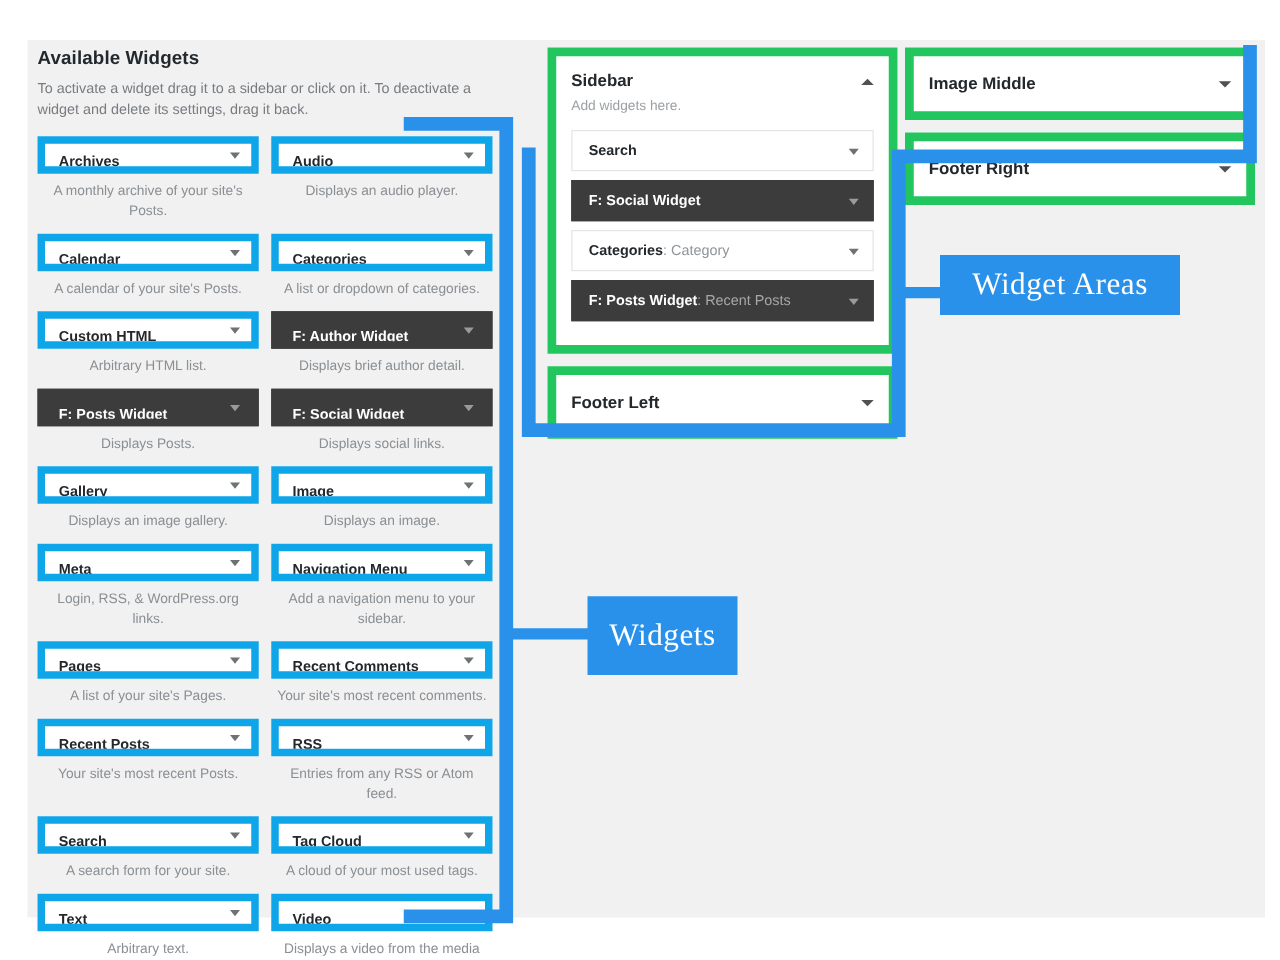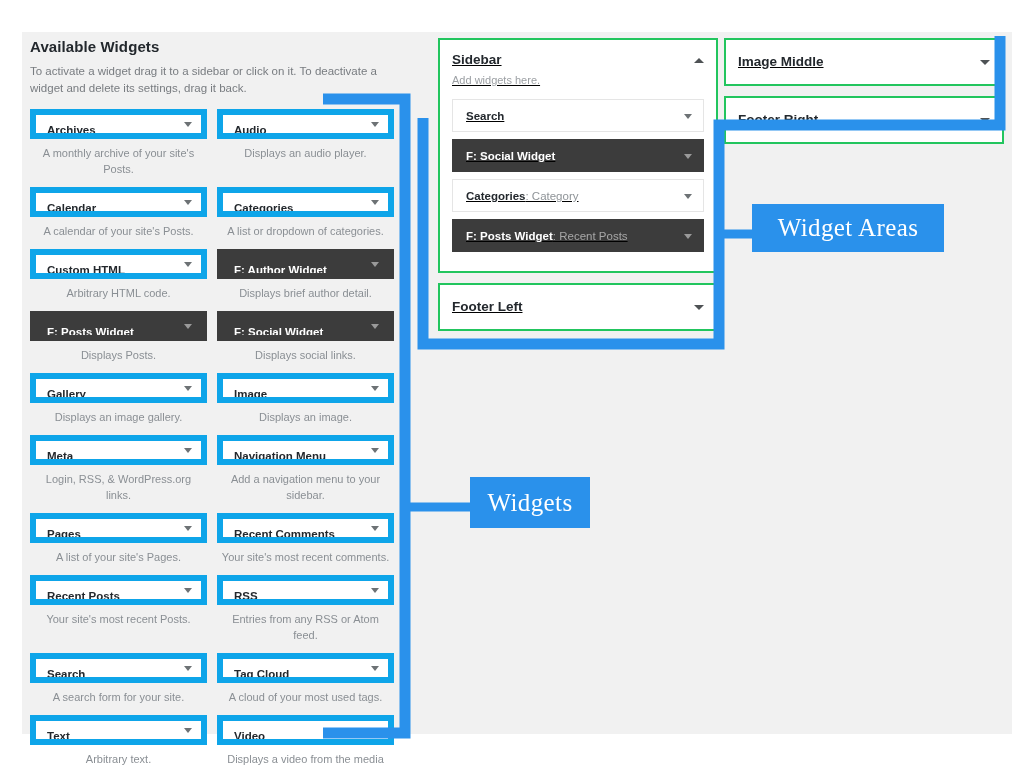--- a/index.html
+++ b/index.html
@@ -103,24 +103,23 @@
 
   
   #sidebar-col {
     position: absolute;
     left: 416px;
     top: 6px;
     width: 280px;
   }
   .area-box {
     background: #fff;
-    border: 2px solid #22c55e;
+    border: 7px solid #22c55e;
     margin-bottom: 10px;
     padding: 10px 12px 12px 12px;
-    text-decoration: underline;
   }
   .area-head {
     position: relative;
     padding-right: 22px;
   }
   .area-name {
     font-size: 13.5px;
     font-weight: bold;
     color: #23282d;
     line-height: 20px;
@@ -216,21 +215,21 @@
         <div class="widget-cell">
           <div class="widget-bar">Calendar<span class="caret"></span></div>
           <div class="widget-desc">A calendar of your site's Posts.</div>
         </div>
         <div class="widget-cell">
           <div class="widget-bar">Categories<span class="caret"></span></div>
           <div class="widget-desc">A list or dropdown of categories.</div>
         </div>
         <div class="widget-cell">
           <div class="widget-bar">Custom HTML<span class="caret"></span></div>
-          <div class="widget-desc">Arbitrary HTML code.</div>
+          <div class="widget-desc">Arbitrary HTML list.</div>
         </div>
         <div class="widget-cell">
           <div class="widget-bar dark">F: Author Widget<span class="caret"></span></div>
           <div class="widget-desc">Displays brief author detail.</div>
         </div>
         <div class="widget-cell">
           <div class="widget-bar dark">F: Posts Widget<span class="caret"></span></div>
           <div class="widget-desc">Displays Posts.</div>
         </div>
         <div class="widget-cell">
@@ -336,19 +335,19 @@
 
   <path d="M 323 99 L 405 99 L 405 733 L 323 733" fill="none" stroke="#2a91eb" stroke-width="11"></path>
 
   <path d="M 405 507 L 474 507" fill="none" stroke="#2a91eb" stroke-width="9"></path>
 
   <path d="M 1000 36 L 1000 125 L 719 125 L 719 344 L 423 344 L 423 118" fill="none" stroke="#2a91eb" stroke-width="11"></path>
 
   <path d="M 719 234 L 760 234" fill="none" stroke="#2a91eb" stroke-width="9"></path>
 </svg>
 
-<div class="ann-box" id="ann-widgets" style="left:470px; top:477px; width:120px; height:51px;">
+<div class="ann-box" id="ann-widgets" style="left:470px; top:477px; width:120px; height:63px;">
   <span>Widgets</span>
 </div>
 
 <div class="ann-box" id="ann-widget-areas" style="left:752px; top:204px; width:192px; height:48px;">
   <span>Widget Areas</span>
 </div>
 
 </body></html>

